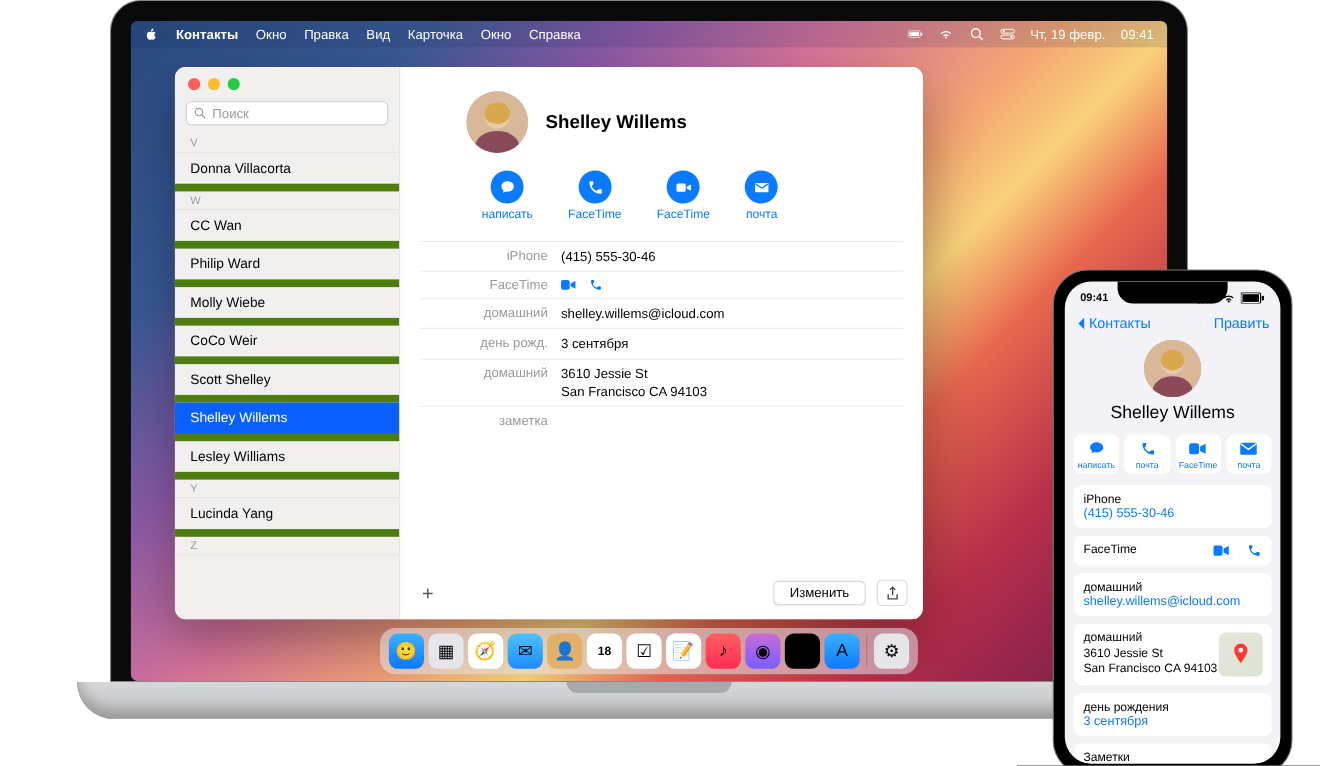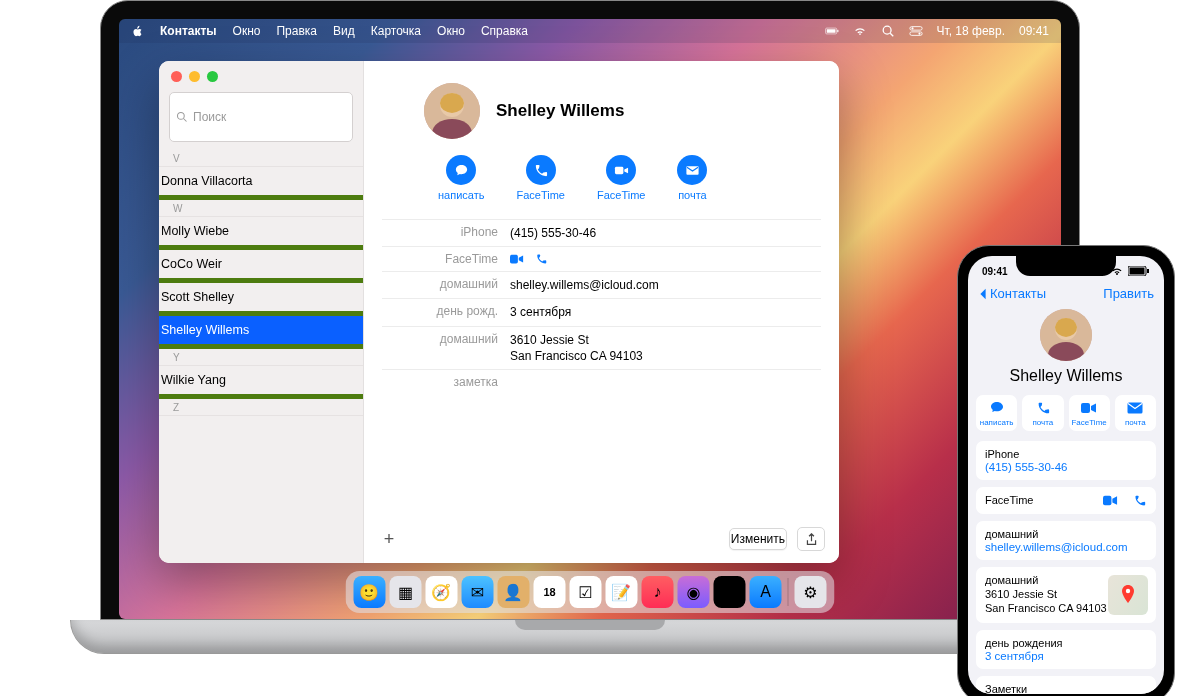--- a/index.html
+++ b/index.html
@@ -24,25 +24,25 @@
 
 
 .contacts-window{position:absolute;left:40px;top:42px;width:680px;height:502px;background:#fff;border-radius:10px;display:flex;box-shadow:0 20px 50px rgba(0,0,0,.35);overflow:hidden;}
 .cw-sidebar{width:205px;background:#f2efef;display:flex;flex-direction:column;border-right:1px solid #e3e0e0;}
 .traffic{display:flex;gap:7px;padding:10px 12px 6px;}
 .traffic span{width:11px;height:11px;border-radius:50%;}
 .t-red{background:#ff5f57;}
 .t-yel{background:#febc2e;}
 .t-grn{background:#28c840;}
 .search-wrap{padding:4px 10px 8px;}
-.search-field{display:flex;align-items:center;background:#fff;border:1px solid #d4d0d0;border-radius:5px;padding:17px 6px;gap:5px;font-size:12px;color:#9a9a9a;}
+.search-field{display:flex;align-items:center;background:#fff;border:1px solid #d4d0d0;border-radius:5px;padding:3px 6px;gap:5px;font-size:12px;color:#9a9a9a;}
 .search-field svg{width:12px;height:12px;fill:#9a9a9a;}
 .contact-list{flex:1;overflow:hidden;}
 .section-letter{font-size:10px;color:#9a9a9a;padding:3px 14px 2px;border-bottom:1px solid #e6e2e2;}
-.contact-item{font-size:12.5px;padding:7px 2px;border-bottom:5px solid #4d7c0f;color:#000;cursor:default;}
+.contact-item{font-size:12.5px;padding:7px 14px;border-bottom:7px solid #4d7c0f;color:#000;cursor:default;}
 .contact-item.selected{background:#0a60ff;color:#fff;}
 
 .cw-detail{flex:1;display:flex;flex-direction:column;position:relative;background:#fff;}
 .detail-header{display:flex;align-items:center;gap:16px;padding:22px 20px 6px 60px;}
 .avatar{width:56px;height:56px;border-radius:50%;overflow:hidden;flex-shrink:0;background:#caa;}
 .avatar svg{width:100%;height:100%;}
 .contact-name{font-size:17px;font-weight:600;}
 .action-row{display:flex;gap:32px;padding:10px 0 18px 74px;}
 .action-btn{display:flex;flex-direction:column;align-items:center;gap:4px;color:#0a7aff;font-size:11px;cursor:pointer;}
 .action-circle{width:30px;height:30px;border-radius:50%;background:#0a7aff;display:flex;align-items:center;justify-content:center;}
@@ -50,21 +50,21 @@
 .fields{padding:0 18px;}
 .field-row{display:flex;border-top:1px solid #ececec;padding:5px 0;font-size:12px;min-height:24px;}
 .field-row:first-child{border-top:1px solid #ececec;}
 .field-label{width:128px;text-align:right;color:#9a9a9a;padding-right:12px;flex-shrink:0;}
 .field-value{color:#000;line-height:1.35;}
 .ft-icons{display:flex;gap:10px;align-items:center;}
 .ft-icons svg{width:14px;height:12px;fill:#0a7aff;}
 .bottom-bar{position:absolute;bottom:0;left:0;right:0;display:flex;justify-content:space-between;align-items:center;padding:10px 14px 12px;}
 .add-btn{width:22px;height:22px;display:flex;align-items:center;justify-content:center;font-size:18px;color:#555;}
 .bb-right{display:flex;gap:10px;align-items:center;}
-.edit-btn{background:#fff;border:1px solid #d8d8d8;border-radius:5px;padding:3px 1px;font-size:12px;box-shadow:0 1px 1px rgba(0,0,0,.05);cursor:pointer;}
+.edit-btn{background:#fff;border:1px solid #d8d8d8;border-radius:5px;padding:3px 14px;font-size:12px;box-shadow:0 1px 1px rgba(0,0,0,.05);cursor:pointer;}
 .share-btn{width:28px;height:24px;border:1px solid #d8d8d8;border-radius:5px;display:flex;align-items:center;justify-content:center;background:#fff;}
 .share-btn svg{width:13px;height:13px;stroke:#444;fill:none;stroke-width:1.5;}
 
 
 .dock{position:absolute;bottom:6px;left:50%;transform:translateX(-50%);display:flex;gap:4px;padding:5px 8px;background:rgba(230,230,235,.55);border-radius:14px;backdrop-filter:blur(10px);}
 .dock-app{width:32px;height:32px;border-radius:8px;display:flex;align-items:center;justify-content:center;font-size:16px;}
 .dock-sep{width:1px;height:28px;background:rgba(0,0,0,.2);margin:2px 2px;}
 
 
 .iphone{position:absolute;right:25px;top:245px;width:218px;height:460px;background:#000;border-radius:32px;padding:10px;border:1px solid #777;}
@@ -135,21 +135,21 @@
               </svg>
             </span>
           <span class="menu-ic">
               <svg viewBox="0 0 16 12">
                 <rect x="1" y="1" width="14" height="4" rx="2" fill="none" stroke="#fff"></rect>
                 <circle cx="4" cy="3" r="1.2" fill="#fff"></circle>
                 <rect x="1" y="7" width="14" height="4" rx="2" fill="none" stroke="#fff"></rect>
                 <circle cx="12" cy="9" r="1.2" fill="#fff"></circle>
               </svg>
             </span>
-          <span>Чт, 18 февр.</span>
+          <span>Чт, 19 февр.</span>
           <span>09:41</span>
         </div>
       </div>
 
       <div class="contacts-window">
         <div class="cw-sidebar">
           <div class="traffic">
             <span class="t-red"></span>
             <span class="t-yel"></span>
             <span class="t-grn"></span>
@@ -160,26 +160,29 @@
                   <circle cx="6.5" cy="6.5" r="4.5" fill="none" stroke="#9a9a9a" stroke-width="1.4"></circle>
                   <line x1="10" y1="10" x2="14" y2="14" stroke="#9a9a9a" stroke-width="1.4"></line>
                 </svg>
               <span>Поиск</span>
             </div>
           </div>
           <div class="contact-list" id="contact-list">
               <div class="section-letter">V</div>
               <div class="contact-item">Donna Villacorta</div>
               <div class="section-letter">W</div>
+              <div class="contact-item">CC Wan</div>
+              <div class="contact-item">Philip Ward</div>
               <div class="contact-item">Molly Wiebe</div>
               <div class="contact-item">CoCo Weir</div>
               <div class="contact-item">Scott Shelley</div>
               <div class="contact-item selected">Shelley Willems</div>
+              <div class="contact-item">Lesley Williams</div>
               <div class="section-letter">Y</div>
-              <div class="contact-item">Wilkie Yang</div>
+              <div class="contact-item">Lucinda Yang</div>
               <div class="section-letter">Z</div>
             </div>
         </div>
 
         <div class="cw-detail">
           <div class="detail-header">
             <div class="avatar">
               <svg viewBox="0 0 56 56">
                   <rect width="56" height="56" fill="#d9b89a"></rect>
                   <circle cx="28" cy="22" r="12" fill="#e8c9a8"></circle>

